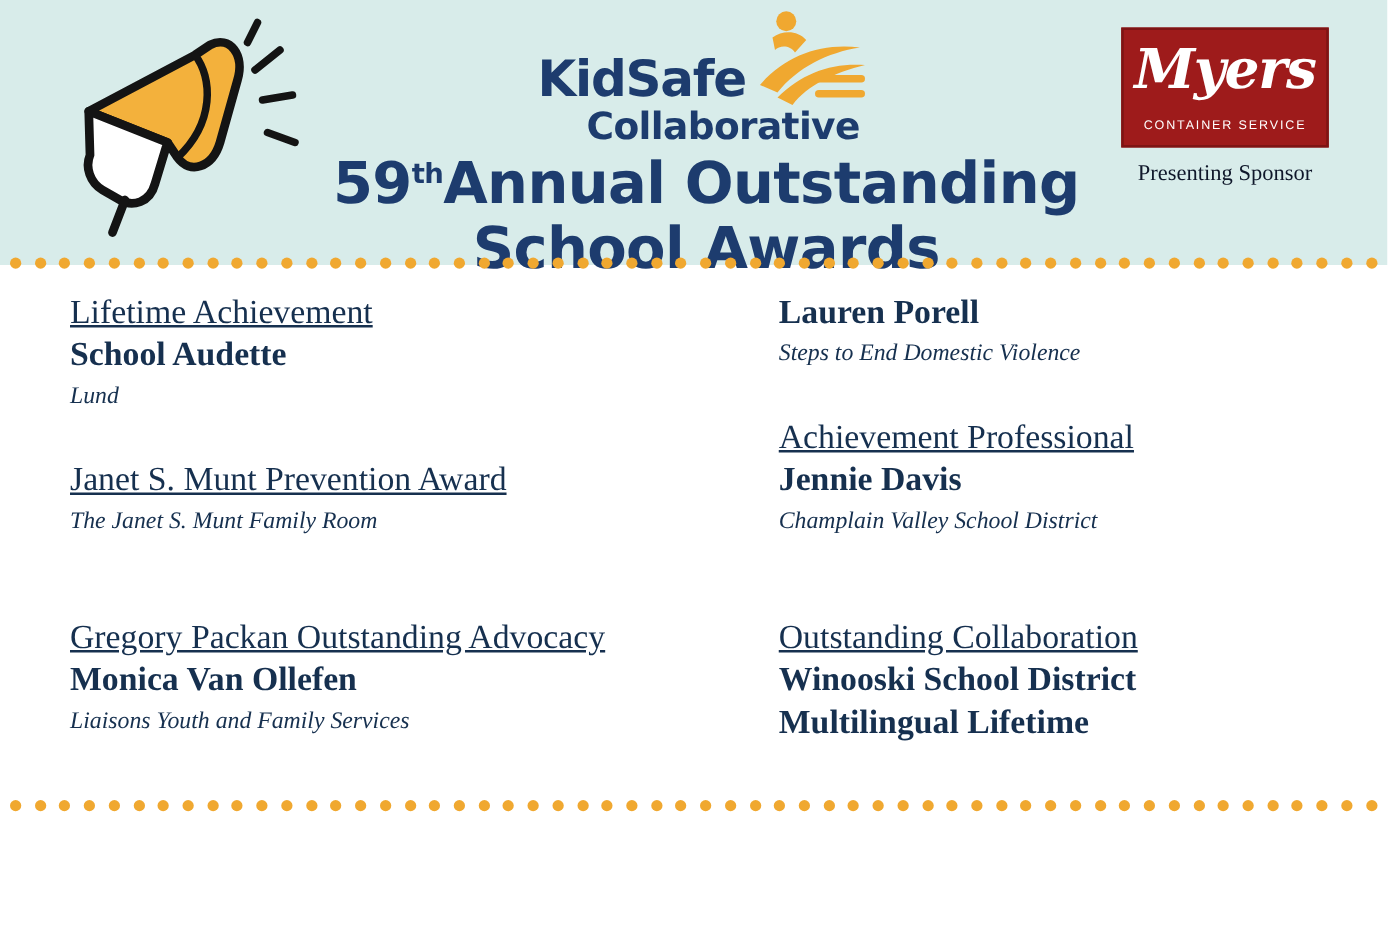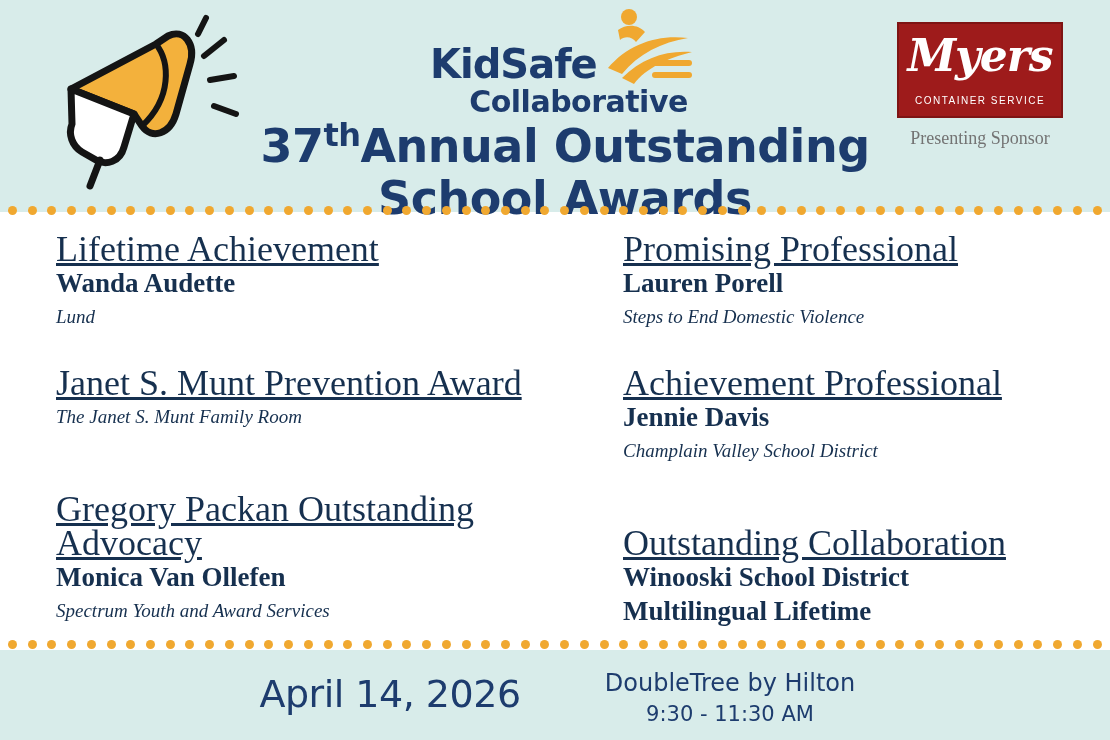--- a/index.html
+++ b/index.html
@@ -92,21 +92,21 @@
     width: 790px;
     text-align: center;
     color: #1d3c6e;
     font-family: "DejaVu Sans", sans-serif;
     font-weight: bold;
     font-size: 46px;
     line-height: 52px;
     letter-spacing: -0.5px;
   }
   .poster-title .ordinal {
-    font-size: 32px;
+    font-size: 22px;
     vertical-align: 16px;
     line-height: 0;
   }
 
   
   .sponsor-block {
     position: absolute;
     right: 30px;
     top: 22px;
     width: 200px;
@@ -136,21 +136,21 @@
     position: absolute;
     left: 0; right: 0;
     bottom: 10px;
     color: #ffffff;
     font-family: "Liberation Sans", sans-serif;
     font-size: 10px;
     letter-spacing: 1.5px;
   }
   .sponsor-caption {
     margin-top: 10px;
-    color: #737373;
+    color: #0f172a;
     font-family: "Liberation Serif", serif;
     font-size: 18px;
   }
 
   
   .dot-row {
     position: absolute;
     left: 0;
     width: 1110px;
     height: 12px;
@@ -183,21 +183,21 @@
     box-sizing: border-box;
   }
   .col-left { padding-left: 56px; padding-right: 14px; }
   .col-right { padding-left: 68px; padding-right: 14px; }
 
   .award {
     margin-bottom: 32px;
   }
   .award-cat {
     font-family: "Liberation Serif", serif;
-    font-size: 36px;
+    font-size: 27px;
     color: #16304f;
     text-decoration: underline;
     line-height: 34px;
   }
   .award-name {
     font-family: "Liberation Serif", serif;
     font-weight: bold;
     font-size: 27px;
     color: #16304f;
     line-height: 34px;
@@ -282,21 +282,21 @@
               <rect x="64" y="64" width="40" height="6" rx="3"></rect>
             </g>
           </svg>
         </div>
         <div class="kidsafe-word">KidSafe</div>
         <div class="kidsafe-sub">Collaborative</div>
       </div>
 
       <div class="poster-title">
         <div>
-          <span>37</span><span class="ordinal">th</span><span>Annual Outstanding</span>
+          <span>59</span><span class="ordinal">th</span><span>Annual Outstanding</span>
         </div>
         <div>School Awards</div>
       </div>
 
       <div class="sponsor-block">
         <div class="myers-box">
           <div class="myers-word">Myers</div>
           <div class="myers-sub">CONTAINER SERVICE</div>
         </div>
         <div class="sponsor-caption">Presenting Sponsor</div>
@@ -363,43 +363,42 @@
       <span class="dot"></span>
       <span class="dot"></span>
   </div>
 
   <div class="awards">
 
     <div class="col col-left">
 
       <div class="award">
         <div class="award-cat">Lifetime Achievement</div>
-        <div class="award-name">Wanda Audette</div>
+        <div class="award-name">School Audette</div>
         <div class="award-org">Lund</div>
       </div>
 
       <div class="award">
         <div class="award-cat">Janet S. Munt Prevention Award</div>
         <div class="award-org">The Janet S. Munt Family Room</div>
       </div>
 
       <div class="gap-lg"></div>
 
       <div class="award">
         <div class="award-cat">Gregory Packan Outstanding Advocacy</div>
         <div class="award-name">Monica Van Ollefen</div>
-        <div class="award-org">Spectrum Youth and Award Services</div>
+        <div class="award-org">Liaisons Youth and Family Services</div>
       </div>
 
     </div>
 
     <div class="col col-right">
 
       <div class="award">
-        <div class="award-cat">Promising Professional</div>
         <div class="award-name">Lauren Porell</div>
         <div class="award-org">Steps to End Domestic Violence</div>
       </div>
 
       <div class="award">
         <div class="award-cat">Achievement Professional</div>
         <div class="award-name">Jennie Davis</div>
         <div class="award-org">Champlain Valley School District</div>
       </div>
 
@@ -466,21 +465,14 @@
       <span class="dot"></span>
       <span class="dot"></span>
       <span class="dot"></span>
       <span class="dot"></span>
       <span class="dot"></span>
       <span class="dot"></span>
       <span class="dot"></span>
       <span class="dot"></span>
   </div>
 
-  <div class="footer-band">
-    <div class="footer-date">April 14, 2026</div>
-    <div class="footer-venue">
-      <div>DoubleTree by Hilton</div>
-      <div class="footer-time">9:30 - 11:30 AM</div>
-    </div>
-  </div>
 
 </div>
 
 </body></html>

